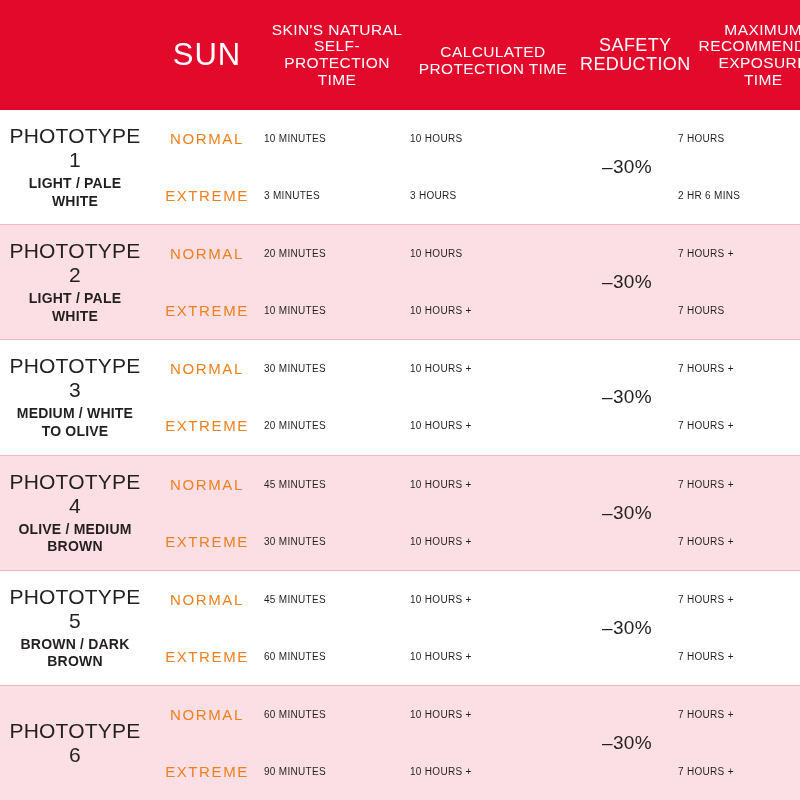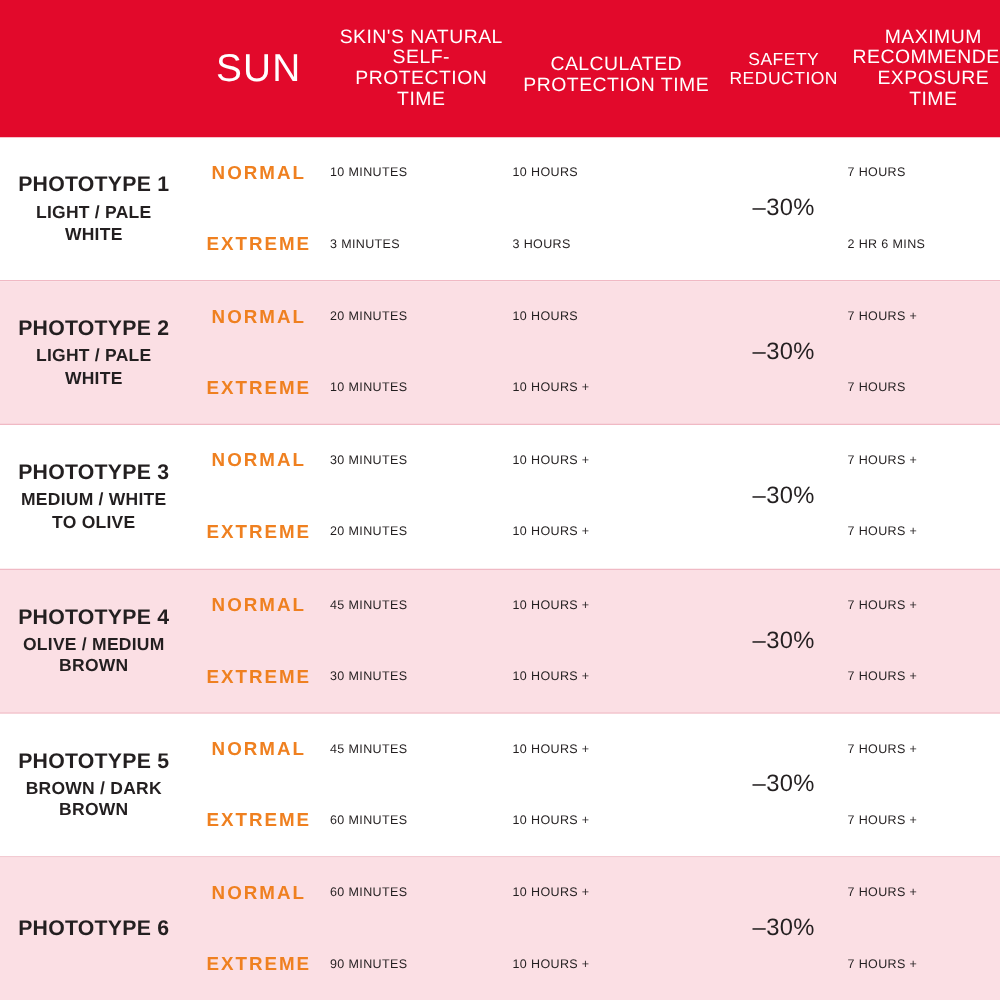--- a/index.html
+++ b/index.html
@@ -35,21 +35,21 @@
     padding: 0 4px;
   }
   .h-blank { flex: 0 0 150px; }
   .h-sun {
     flex: 0 0 114px;
     font-size: 31px;
     letter-spacing: 1px;
   }
   .h-nat  { flex: 0 0 146px; font-size: 15.5px; }
   .h-calc { flex: 0 0 166px; font-size: 15.5px; margin-top: 11px; }
-  .h-safe { flex: 0 0 102px; font-size: 14px; }
+  .h-safe { flex: 0 0 102px; font-size: 18px; }
   .h-max  { flex: 1 1 auto;  font-size: 15.5px; }
 
   
   .rows { flex: 1 1 auto; display: flex; flex-direction: column; }
 
   .prow {
     flex: 1 1 0;
     display: flex;
     align-items: stretch;
     border-bottom: 1px solid #f0b9c4;
@@ -62,22 +62,22 @@
   .pt-col {
     flex: 0 0 150px;
     display: flex;
     flex-direction: column;
     justify-content: center;
     align-items: center;
     text-align: center;
     padding: 0 6px;
   }
   .pt-title {
-    font-size: 17px;
-    font-weight: bold;
+    font-size: 21px;
+    font-weight: normal;
     color: #231f20;
     letter-spacing: 0.2px;
     text-transform: uppercase;
   }
   .pt-sub {
     font-size: 14px;
     font-weight: bold;
     color: #231f20;
     letter-spacing: 0.2px;
     margin-top: 3px;
@@ -86,21 +86,21 @@
   }
   .subrow {
     flex: 1 1 0;
     display: flex;
     align-items: center;
   }
   .c-sun {
     flex: 0 0 114px;
     text-align: center;
     color: #ef8020;
-    font-weight: bold;
+    font-weight: normal;
     font-size: 15px;
     letter-spacing: 1.6px;
     text-transform: uppercase;
   }
   .c-nat, .c-calc, .c-max {
     text-align: left;
     color: #231f20;
     font-size: 10px;
     letter-spacing: 0.3px;
     text-transform: uppercase;

